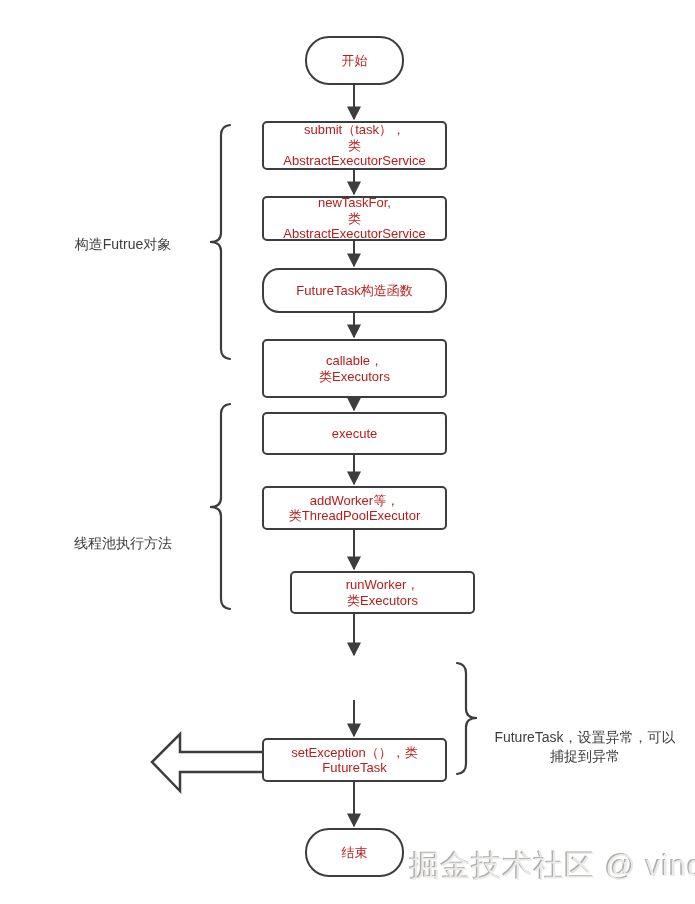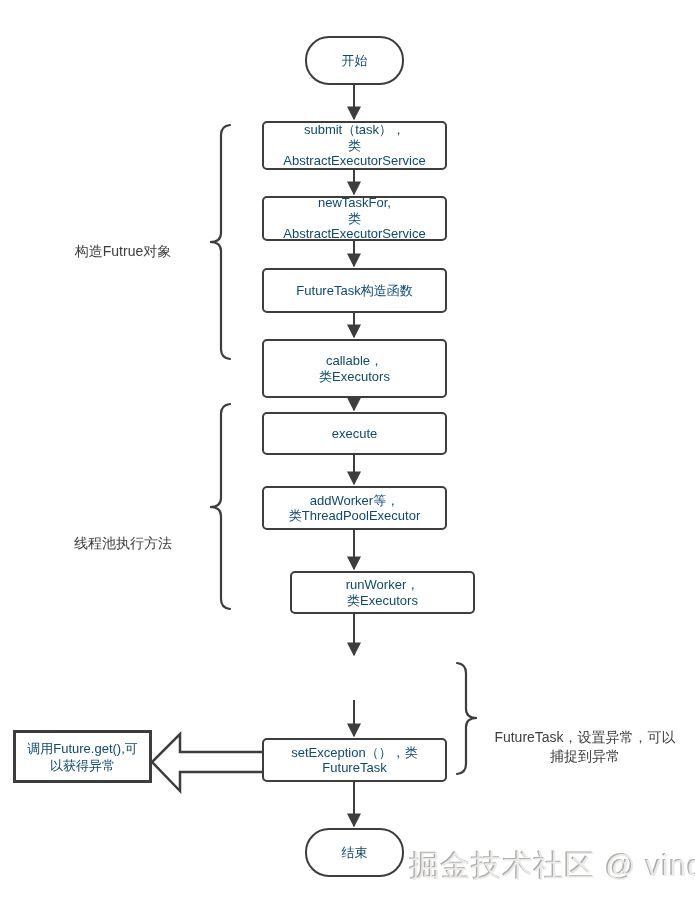--- a/index.html
+++ b/index.html
@@ -4,21 +4,21 @@
 <style>
   html,body{margin:0;padding:0;background:#fff;}
   .canvas{
     position:relative;width:695px;height:904px;background:#ffffff;overflow:hidden;
     font-family:"Liberation Sans","DejaVu Sans",sans-serif;color:#3d3d3d;
   }
   .connectors{position:absolute;left:0;top:0;width:695px;height:904px;}
   .node{
     position:absolute;box-sizing:border-box;background:#ffffff;
     border:2px solid #3d3d3d;display:flex;align-items:center;justify-content:center;
-    text-align:center;white-space:pre-line;font-size:13px;line-height:15.5px;color:#0c4a6e;
+    text-align:center;white-space:pre-line;font-size:13px;line-height:15.5px;color:#b91c1c;
   }
   .terminal{width:99px;height:49px;border-radius:24px;border-width:2.5px;font-size:13px;}
   .step{left:262px;width:185px;border-radius:5px;}
   .callout{
     left:13px;top:730px;width:139px;height:53px;border-width:3px;border-radius:0;
     font-size:13px;line-height:17px;
   }
   .side-label{
     position:absolute;font-size:14px;line-height:19px;text-align:center;
     white-space:pre-line;color:#3d3d3d;
@@ -62,43 +62,41 @@
   <div class="node terminal" style="left:305px;top:36px;">开始</div>
 
   <div class="node step" style="top:121px;height:49px;">submit（task），
 类
 AbstractExecutorService</div>
 
   <div class="node step" style="top:196px;height:45px;">newTaskFor,
 类
 AbstractExecutorService</div>
 
-  <div class="node step" style="top:268px;height:45px;">FutureTask构造函数</div>
+  <div class="node step" style="top:268px;height:45px;border-radius:17px;">FutureTask构造函数</div>
 
   <div class="node step" style="top:339px;height:59px;">callable，
 类Executors</div>
 
   <div class="node step" style="top:412px;height:43px;">execute</div>
 
   <div class="node step" style="top:486px;height:44px;">addWorker等，
 类ThreadPoolExecutor</div>
 
   <div class="node step" style="top:571px;height:43px;margin-left:28px;">runWorker，
 类Executors</div>
 
 
   <div class="node step" style="top:738px;height:44px;">setException（），类
 FutureTask</div>
 
   <div class="node terminal" style="left:305px;top:828px;">结束</div>
 
-  <div class="node callout">调用Future.get(),可
-以获得异常</div>
 
-  <div class="side-label" style="left:63px;top:242px;width:120px;">构造Futrue对象</div>
+  <div class="side-label" style="left:63px;top:235px;width:120px;">构造Futrue对象</div>
 
   <div class="side-label" style="left:63px;top:534px;width:120px;">线程池执行方法</div>
 
   <div class="side-label" style="left:490px;top:728px;width:190px;">FutureTask，设置异常，可以
 捕捉到异常</div>
 
   <div class="watermark">掘金技术社区 @ vinda</div>
 
 </div>
 

